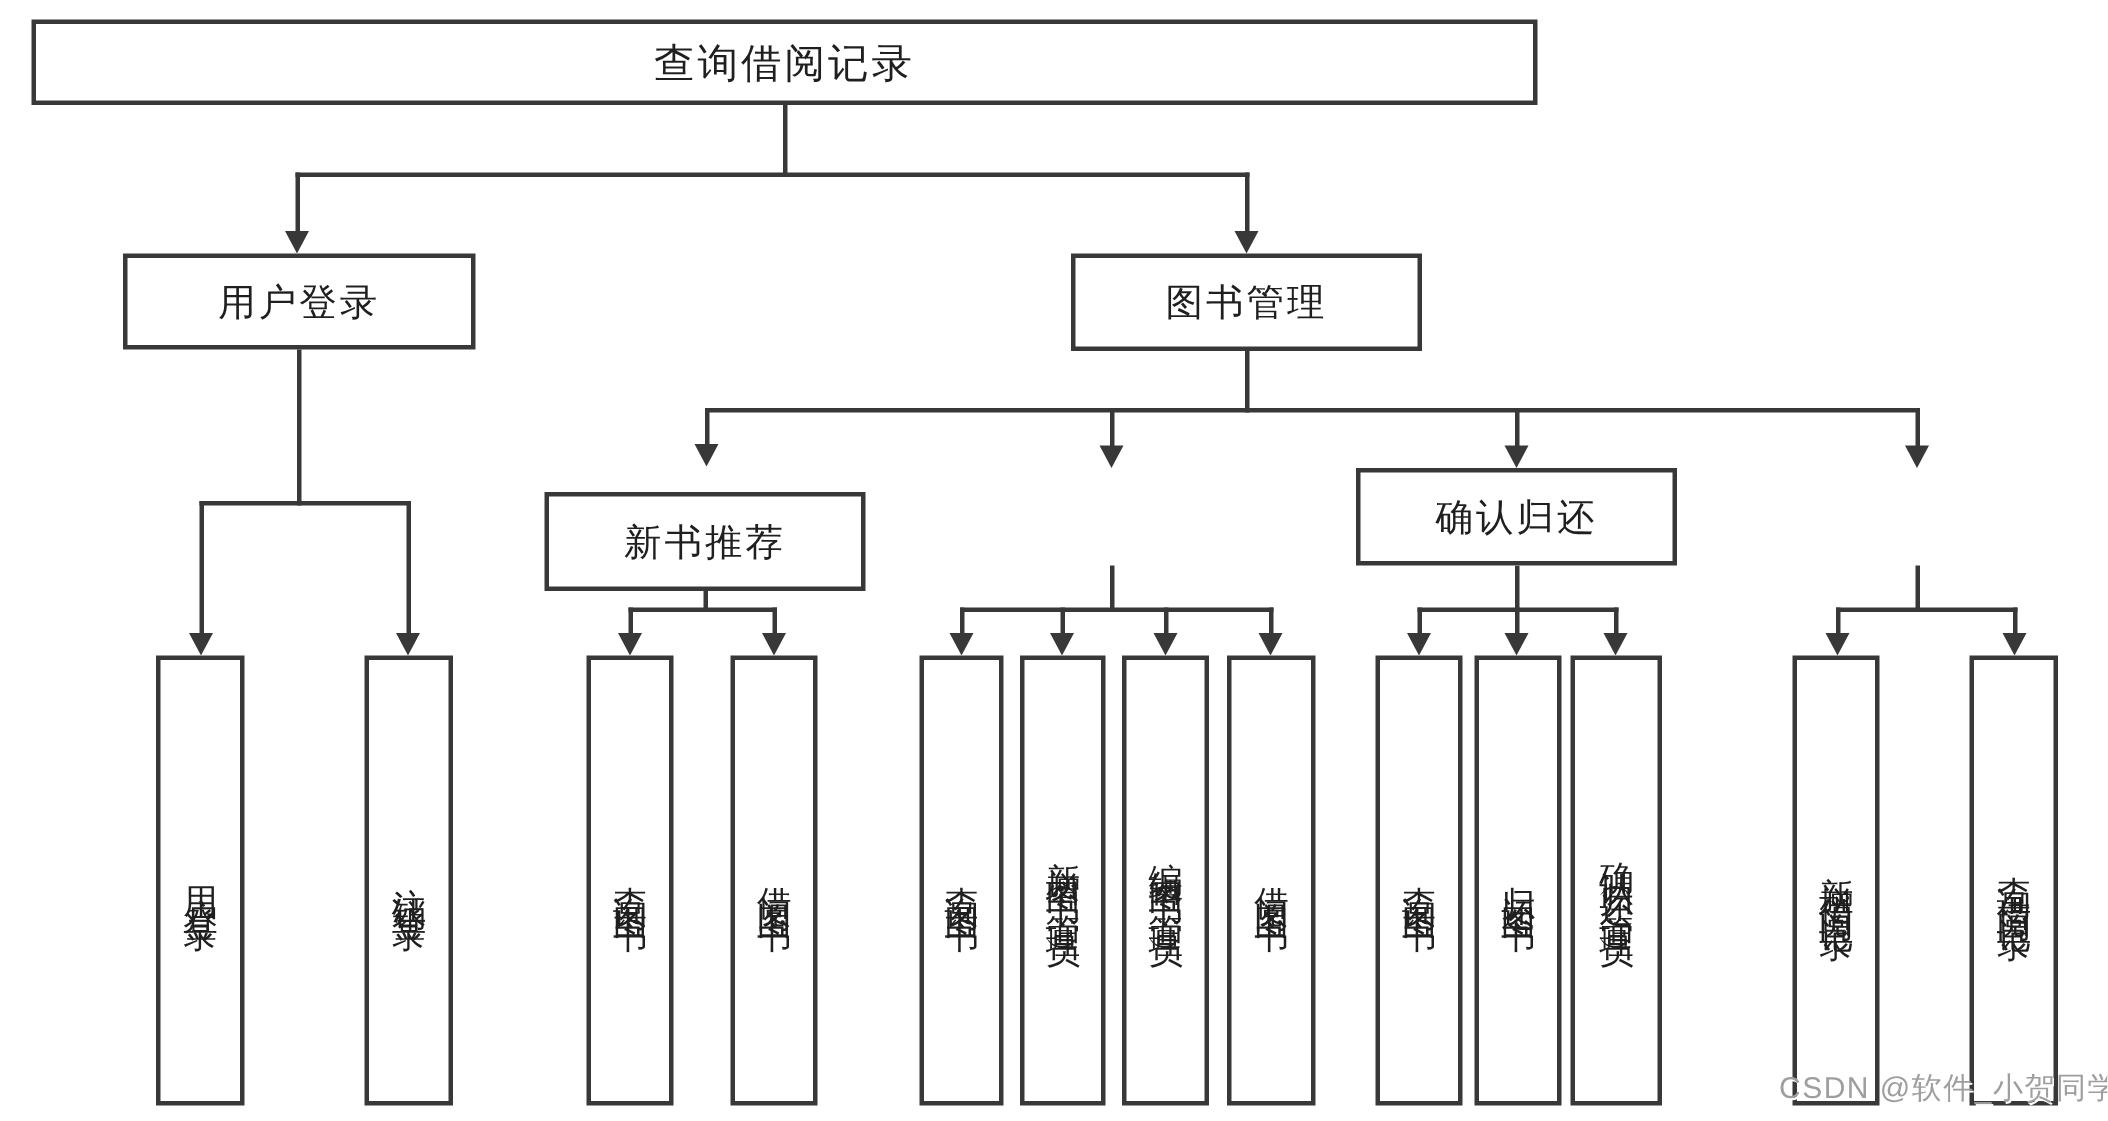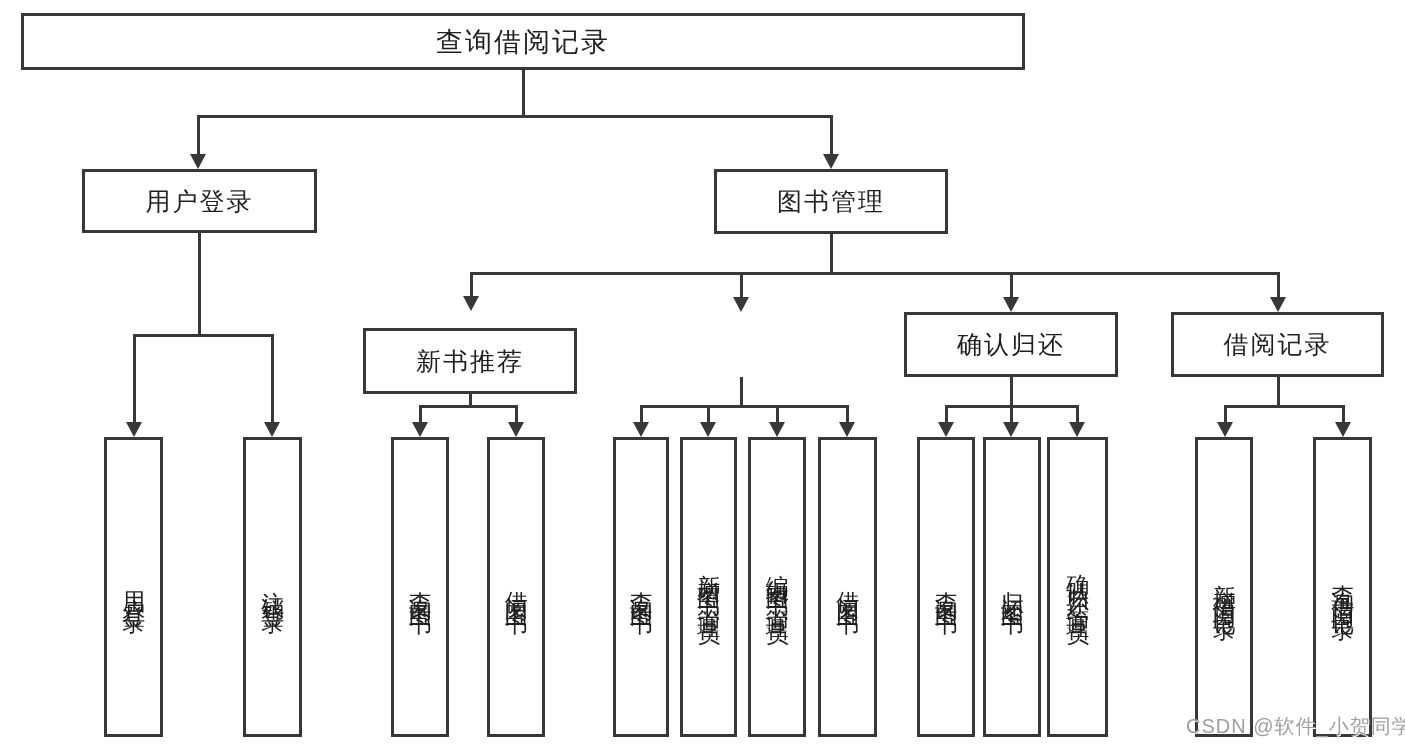--- a/index.html
+++ b/index.html
@@ -76,23 +76,20 @@
   </div>
   <div class="node hnode" style="left:714px;top:169px;width:234px;height:65px">
     <span>图书管理</span>
   </div>
 
   <div class="node hnode" style="left:363px;top:328px;width:214px;height:66px">
     <span>新书推荐</span>
   </div>
   <div class="node hnode" style="left:904px;top:312px;width:214px;height:65px">
     <span>确认归还</span>
-  </div>
-  <div class="node hnode" style="left:1171px;top:312px;width:213px;height:65px">
-    <span>借阅记录</span>
   </div>
 
   <div class="node vnode" style="left:104px;top:437px;width:59px;height:300px">
     <span>用户登录</span>
   </div>
   <div class="node vnode" style="left:243px;top:437px;width:59px;height:300px">
     <span>注销登录</span>
   </div>
 
   <div class="node vnode" style="left:391px;top:437px;width:58px;height:300px">

